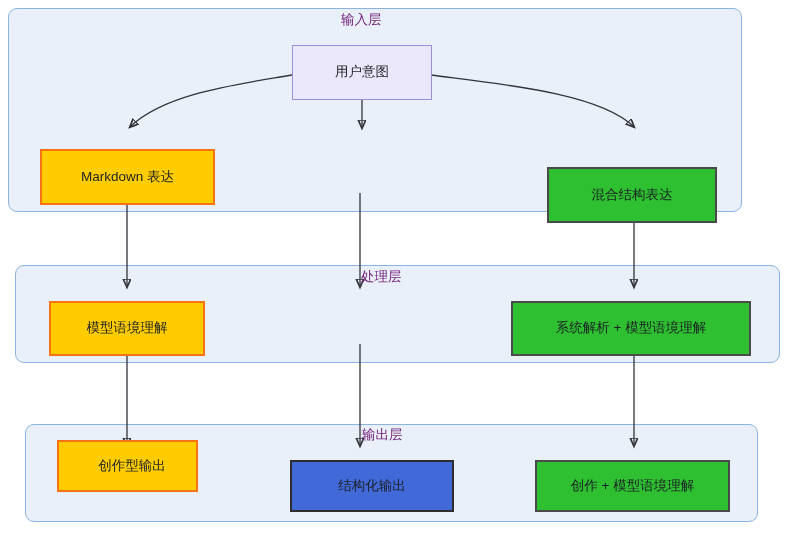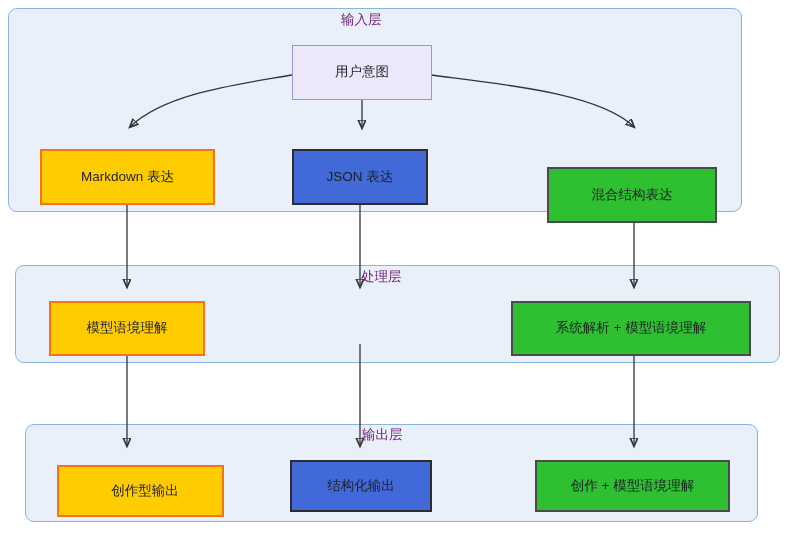--- a/index.html
+++ b/index.html
@@ -116,28 +116,27 @@
   <div class="layer-title" style="left:341px; top:13px;">输入层</div>
 
   <div class="layer-title" style="left:361px; top:270px;">处理层</div>
 
   <div class="layer-title" style="left:362px; top:428px;">输出层</div>
 
   <div class="node intent" style="left:292px; top:33px; width:140px; height:55px;">用户意图</div>
 
   <div class="node yellow" style="left:40px; top:137px; width:175px; height:56px;">Markdown 表达</div>
 
-  <div class="node blue" style="left:292px; top:137px; width:136px; height:56px;">JSON 表达</div>
 
   <div class="node green" style="left:547px; top:155px; width:170px; height:56px;">混合结构表达</div>
 
   <div class="node yellow" style="left:49px; top:289px; width:156px; height:55px;">模型语境理解</div>
 
 
   <div class="node green" style="left:511px; top:289px; width:240px; height:55px;">系统解析 + 模型语境理解</div>
 
-  <div class="node yellow" style="left:57px; top:453px; width:167px; height:52px;padding-left:9px;">创作型输出</div>
+  <div class="node yellow" style="left:57px; top:428px; width:141px; height:52px;padding-left:9px;">创作型输出</div>
 
-  <div class="node blue" style="left:290px; top:448px; width:142px; height:52px;">结构化输出</div>
+  <div class="node blue" style="left:290px; top:448px; width:164px; height:52px;">结构化输出</div>
 
   <div class="node green" style="left:535px; top:448px; width:195px; height:52px;">创作 + 模型语境理解</div>
 
 </div>
 
 </body></html>

